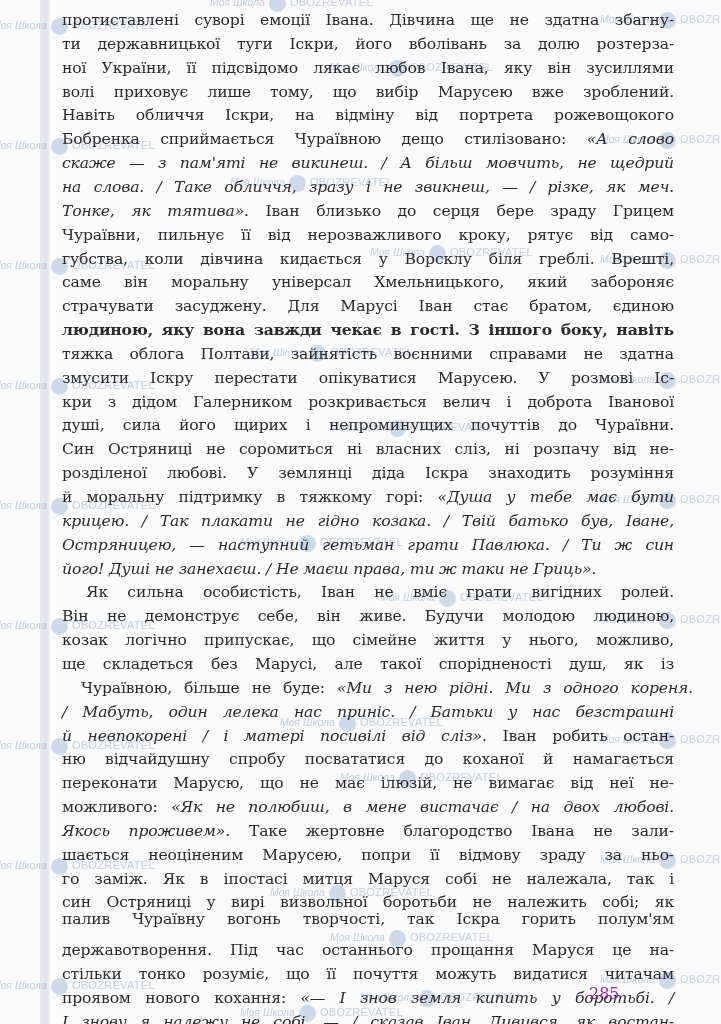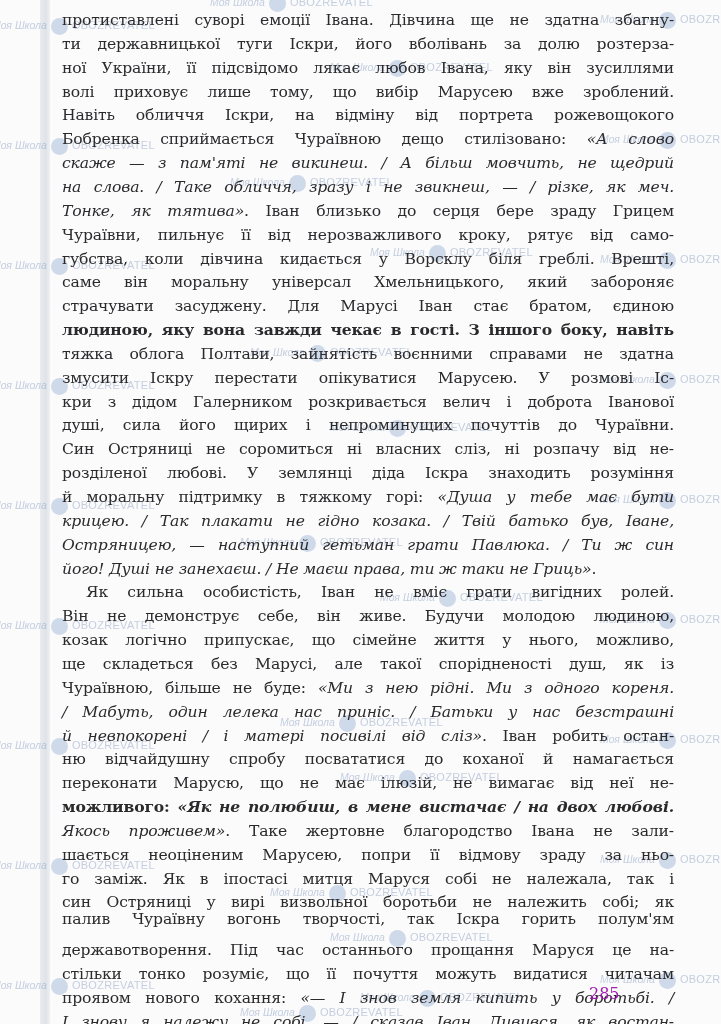--- a/index.html
+++ b/index.html
@@ -102,26 +102,26 @@
     <div class="line" style="top: 437.3px;"><span>Син Остряниці не соромиться ні власних сліз, ні розпачу від не-</span></div>
     <div class="line" style="top: 461.15px;"><span>розділеної любові. У землянці діда Іскра знаходить розуміння</span></div>
     <div class="line" style="top: 485px;"><span>й моральну підтримку в тяжкому горі: </span><i>«Душа у тебе має бути</i></div>
     <div class="line" style="top: 508.85px;"><i>крицею. / Так плакати не гідно козака. / Твій батько був, Іване,</i></div>
     <div class="line" style="top: 532.7px;"><i>Остряницею, — наступний гетьман грати Павлюка. / Ти ж син</i></div>
     <div class="line last" style="top: 556.55px;"><i>його! Душі не занехаєш. / Не маєш права, ти ж таки не Гриць»</i><span>.</span></div>
     <div class="line indent" style="top: 580.4px;"><span>Як сильна особистість, Іван не вміє грати вигідних ролей.</span></div>
     <div class="line" style="top: 604.25px;"><span>Він не демонструє себе, він живе. Будучи молодою людиною,</span></div>
     <div class="line" style="top: 628.1px;"><span>козак логічно припускає, що сімейне життя у нього, можливо,</span></div>
     <div class="line" style="top: 651.95px;"><span>ще складеться без Марусі, але такої спорідненості душ, як із</span></div>
-    <div class="line" style="top: 675.8px;"><span>Чураївною, більше не буде: </span><i>«Ми з нею рідні. Ми з одного кореня.</i></div>
+    <div class="line" style="top: 675.8px; margin-left: 19px;"><span>Чураївною, більше не буде: </span><i>«Ми з нею рідні. Ми з одного кореня.</i></div>
     <div class="line" style="top: 699.65px;"><i>/ Мабуть, один лелека нас приніс. / Батьки у нас безстрашні</i></div>
     <div class="line" style="top: 723.5px;"><i>й невпокорені / і матері посивілі від сліз»</i><span>. Іван робить остан-</span></div>
     <div class="line" style="top: 747.35px;"><span>ню відчайдушну спробу посвататися до коханої й намагається</span></div>
     <div class="line" style="top: 771.2px;"><span>переконати Марусю, що не має ілюзій, не вимагає від неї не-</span></div>
-    <div class="line" style="top: 795.05px; font-weight: bold;"><span>можливого: </span><i>«Як не полюбиш, в мене вистачає / на двох любові.</i></div>
+    <div class="line" style="top: 795.05px;"><span>можливого: </span><i>«Як не полюбиш, в мене вистачає / на двох любові.</i></div>
     <div class="line" style="top: 818.9px;"><i>Якось проживем»</i><span>. Таке жертовне благородство Івана не зали-</span></div>
     <div class="line" style="top: 842.75px;"><span>шається неоціненим Марусею, попри її відмову зраду за ньо-</span></div>
     <div class="line" style="top: 866.6px;"><span>го заміж. Як в іпостасі митця Маруся собі не належала, так і</span></div>
     <div class="line" style="top: 890.45px;"><span>син Остряниці у вирі визвольної боротьби не належить собі; як</span></div>
     <div class="line" style="top: 907px;"><span>палив Чураївну вогонь творчості, так Іскра горить полум'ям</span></div>
     <div class="line" style="top: 938.15px;"><span>державотворення. Під час останнього прощання Маруся це на-</span></div>
     <div class="line" style="top: 962px;"><span>стільки тонко розуміє, що її почуття можуть видатися читачам</span></div>
     <div class="line" style="top: 985.85px;"><span>проявом нового кохання: </span><i>«— І знов земля кипить у боротьбі. /</i></div>
     <div class="line" style="top: 1009.7px;"><i>І знову я належу не собі, — / сказав Іван. Дивився, як востан-</i></div>
   </div>

